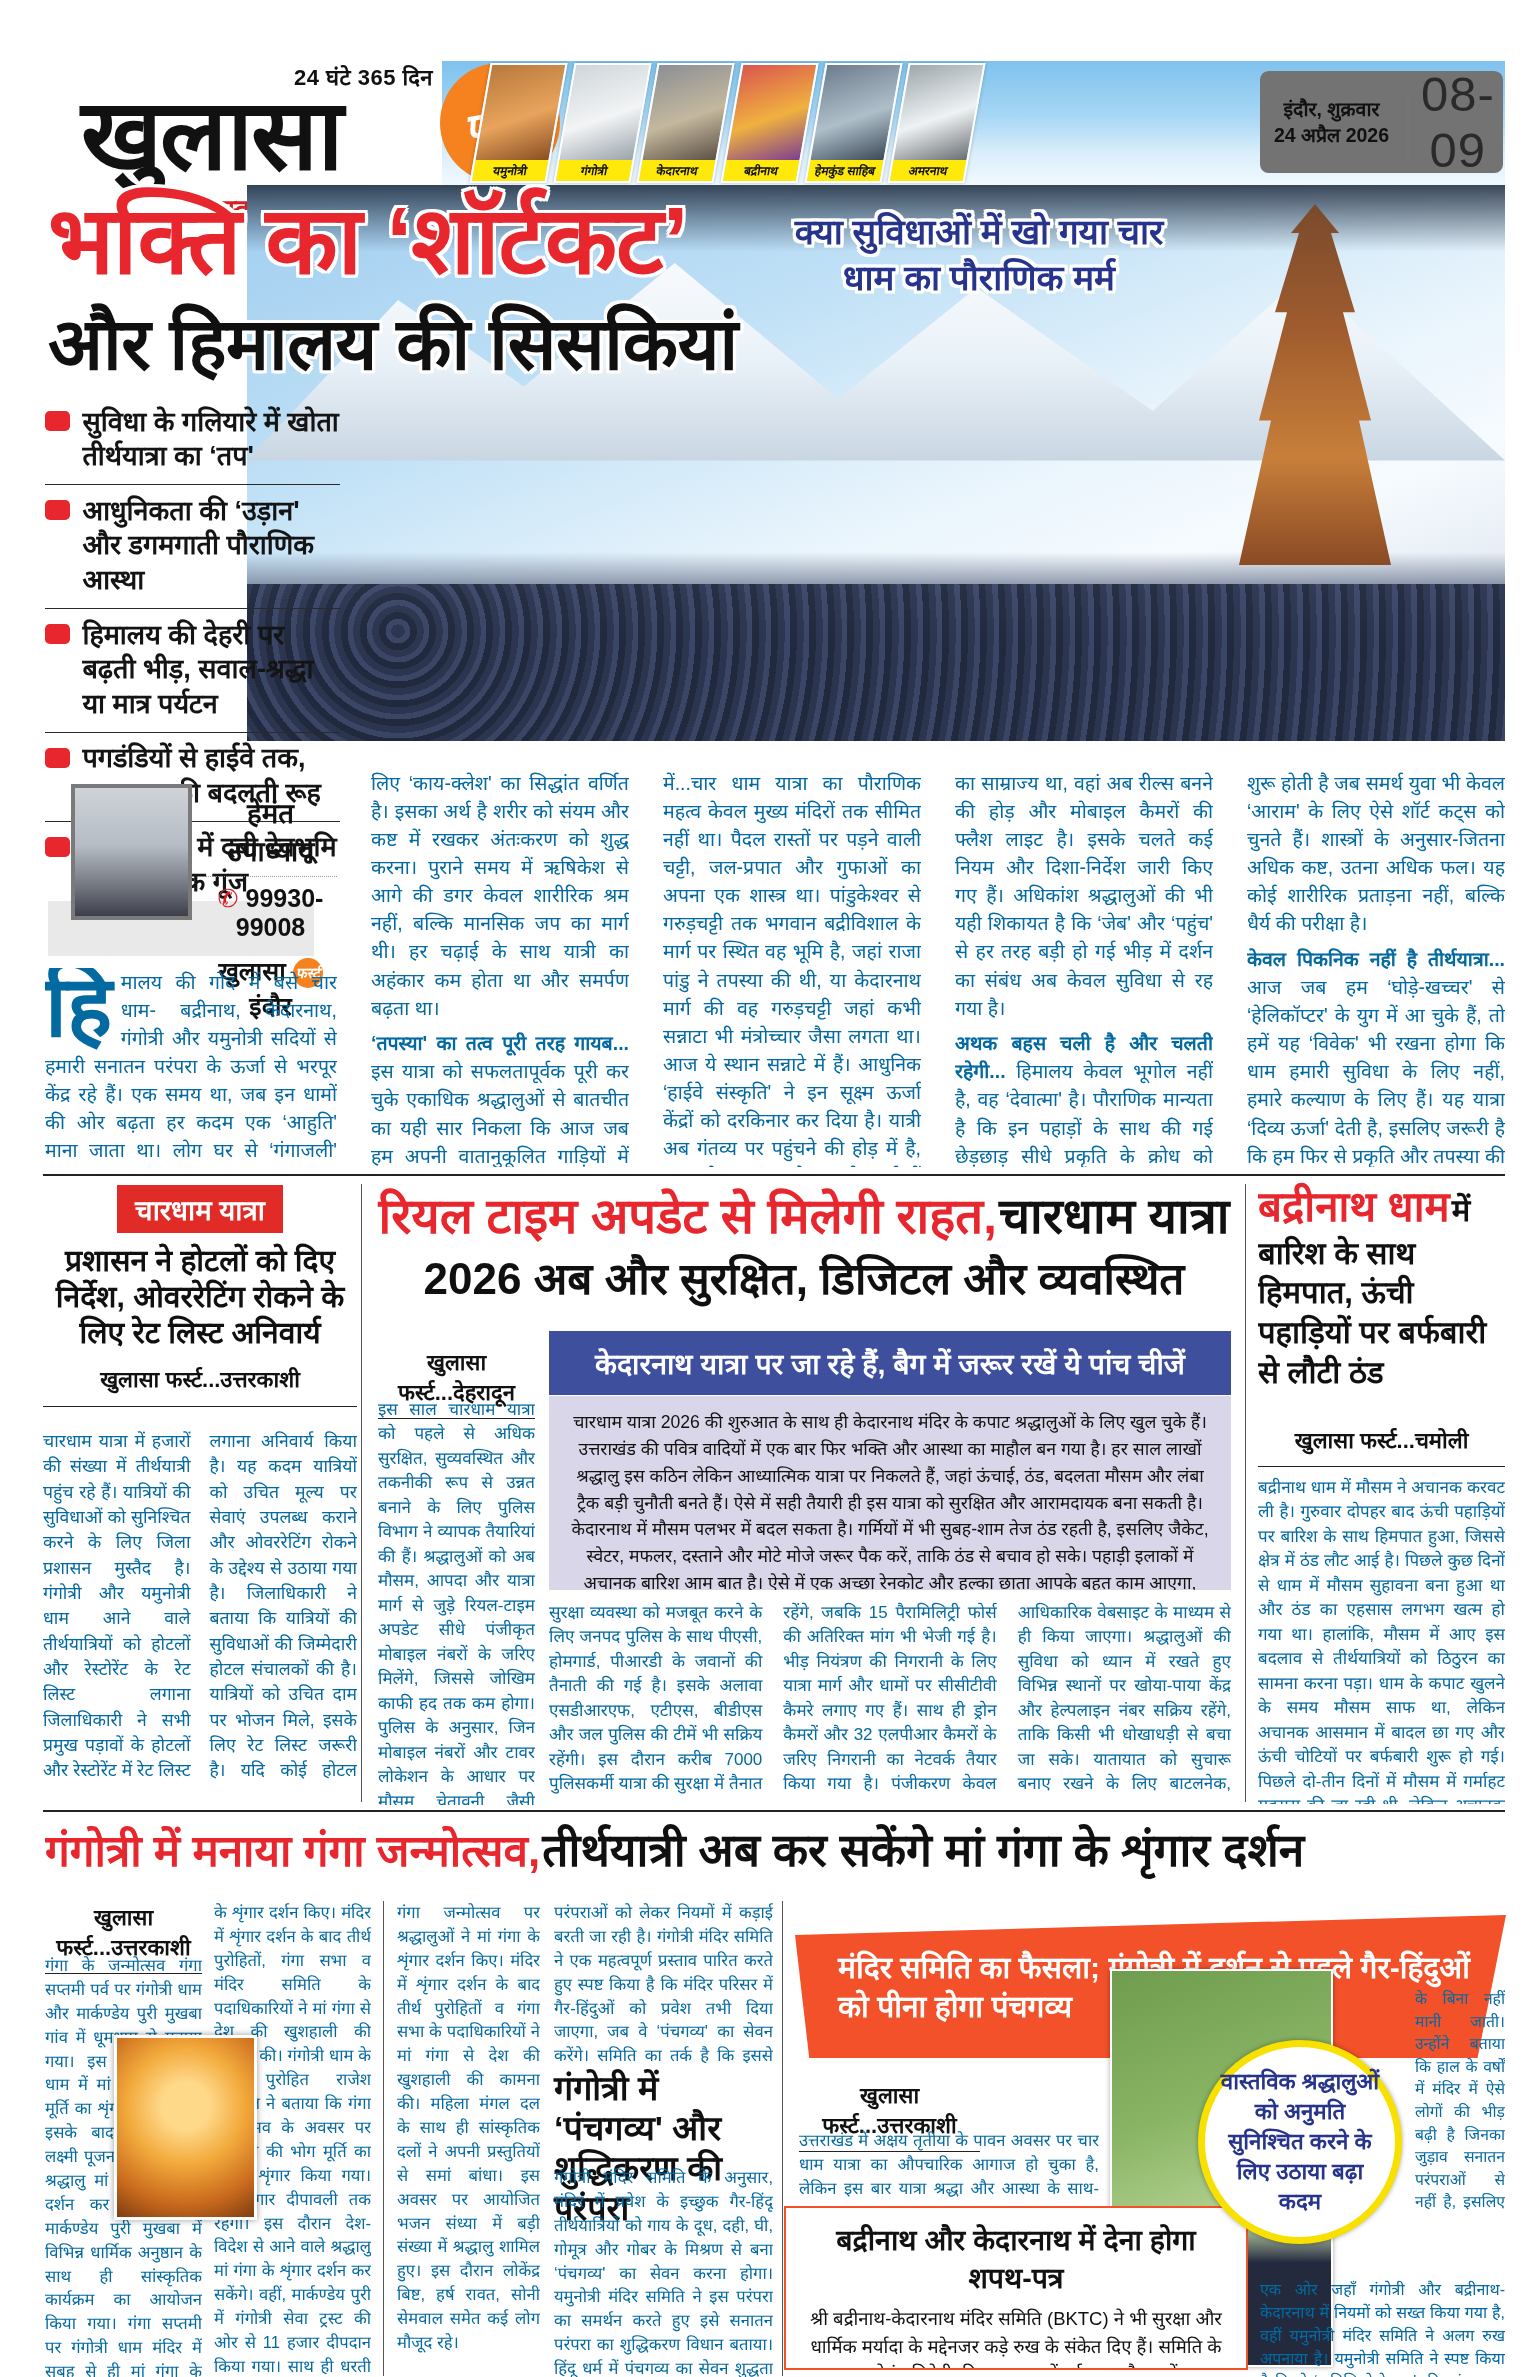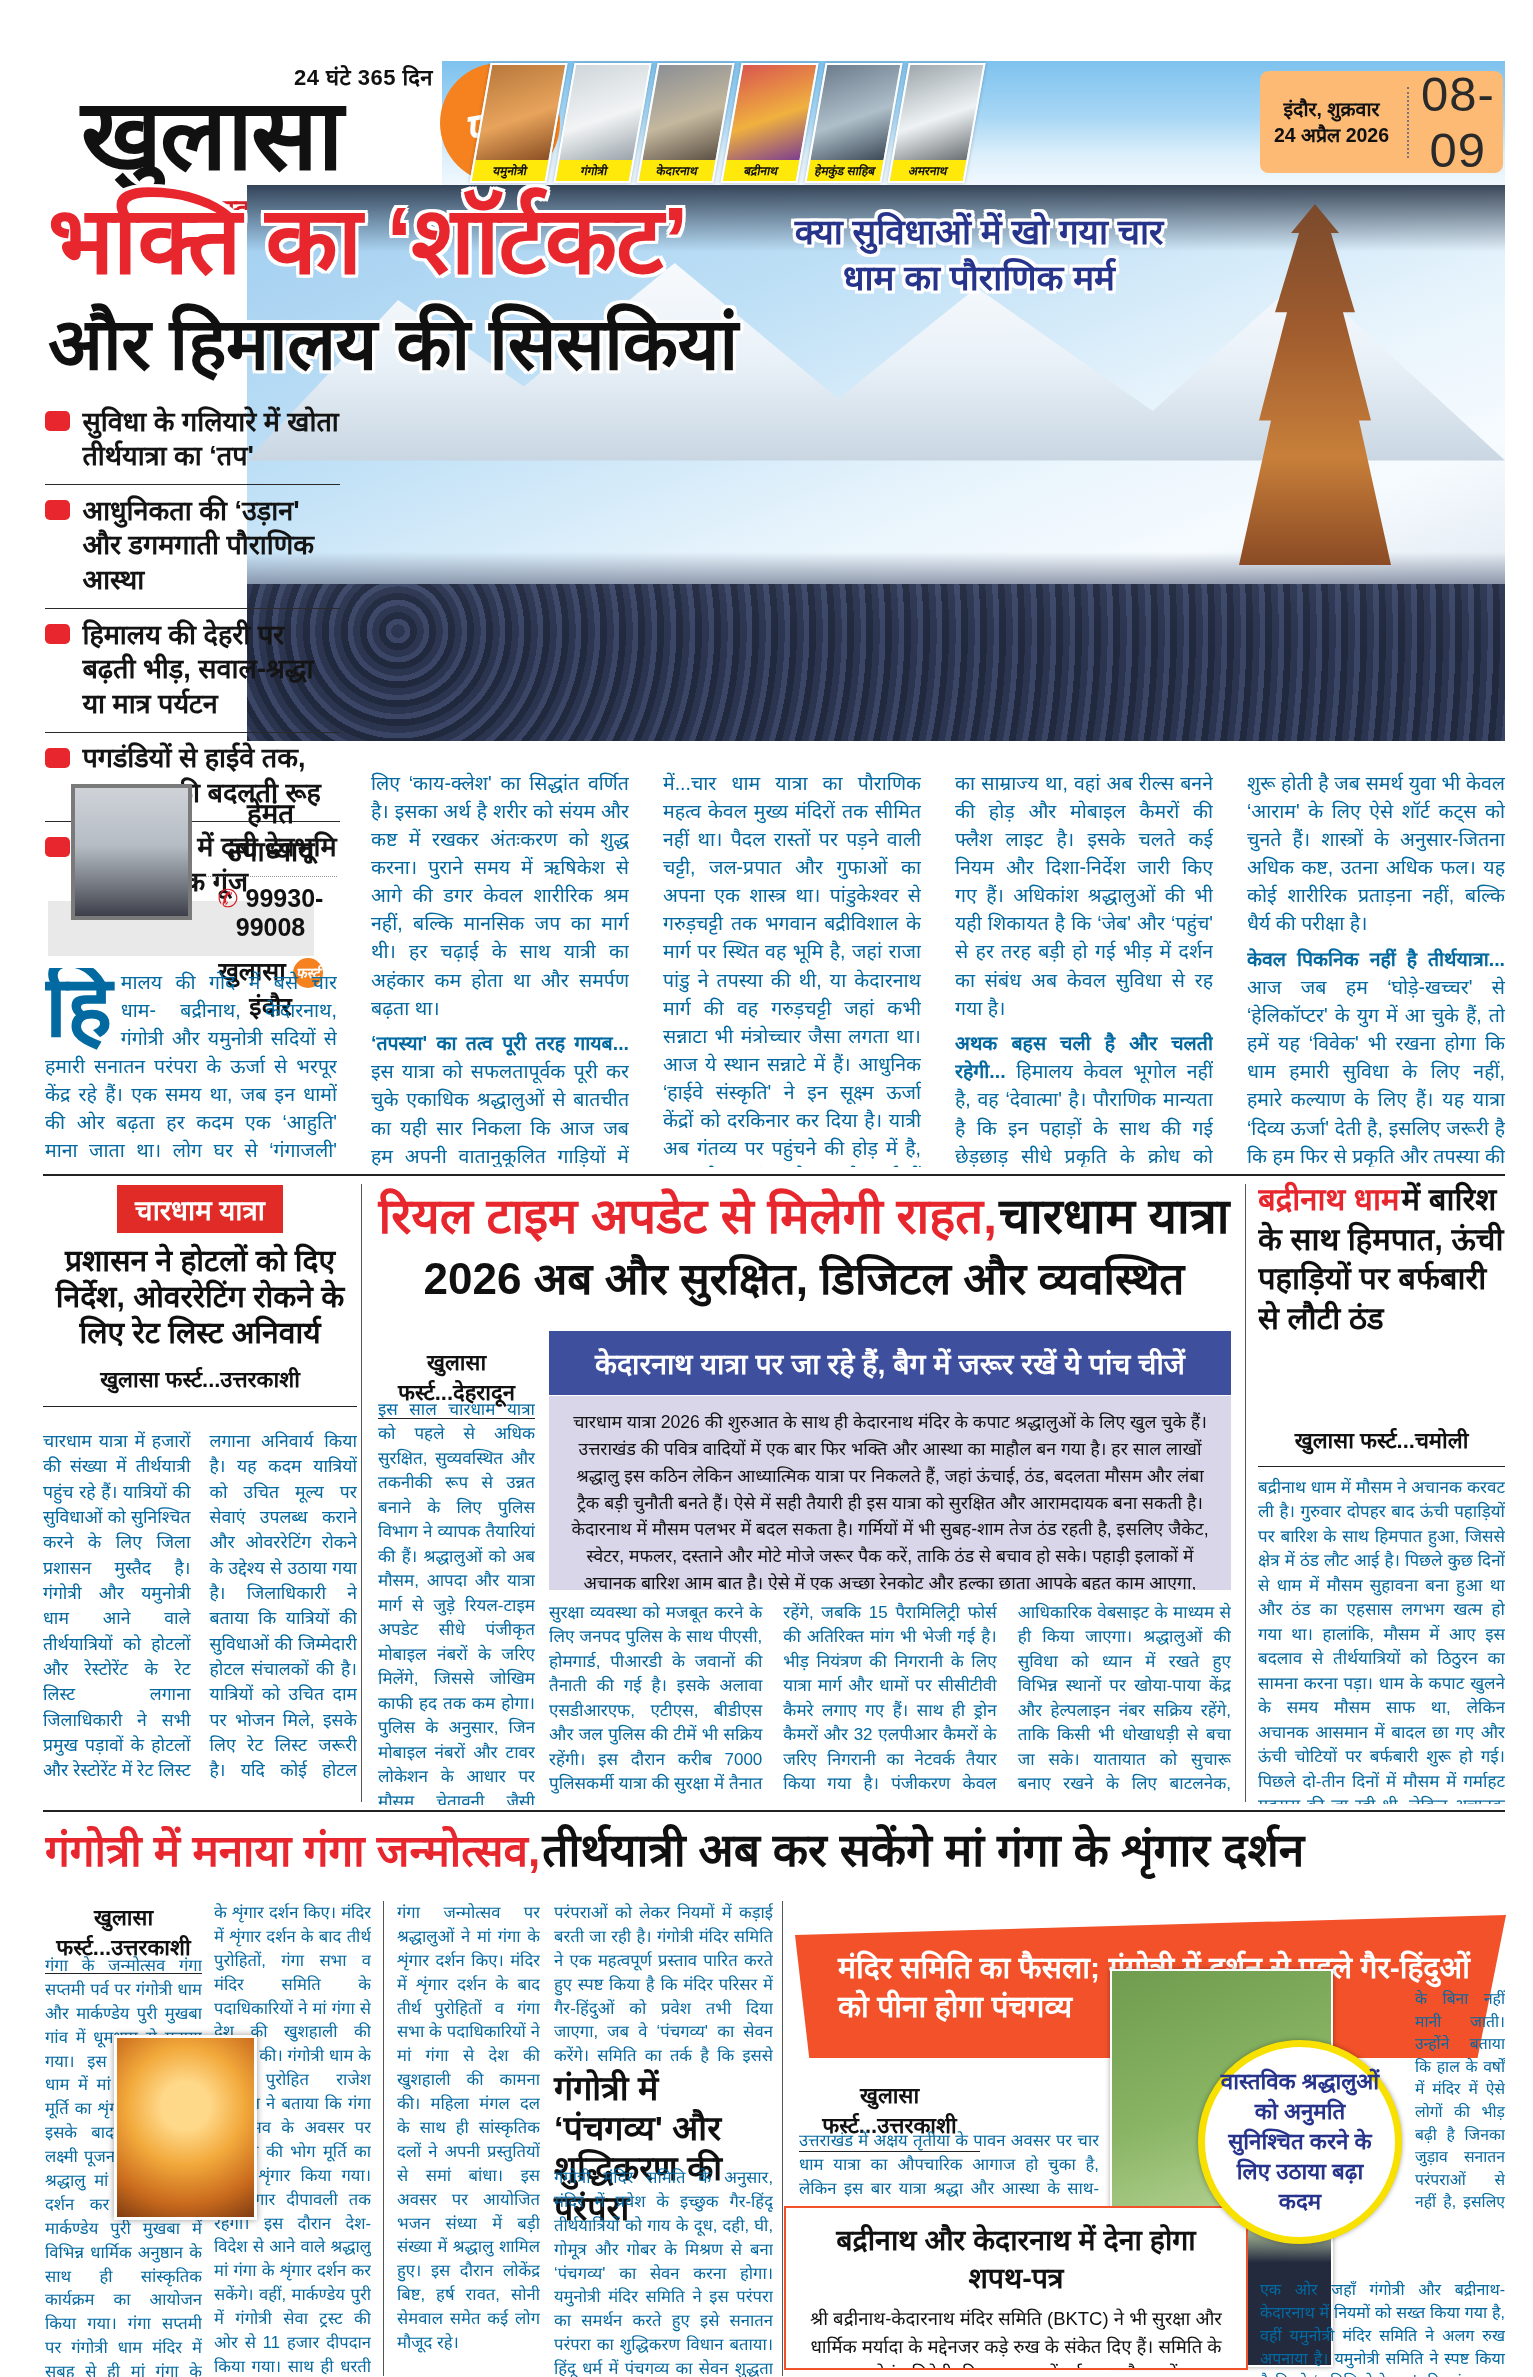--- a/index.html
+++ b/index.html
@@ -17,21 +17,21 @@
   .m-tag-bot { font-size:27.6px; font-weight:900; color:#d71f26; }
   .badge-circle { width:120px; height:120px; border-radius:50%; background:#f5821f;
                   display:flex; align-items:center; justify-content:center; }
   .badge-circle span { color:#fff; font-size:44px; font-weight:900; font-style:italic; transform:rotate(-10deg); }
   .strip { background:linear-gradient(180deg,#7ec2ee 0%,#a8d7f5 45%,#dceffb 75%,#f2f9ff 100%); }
   .temple-card { width:77px; height:120px; background:#cfe6f4; border:2.9px solid #fff;
                  transform:skewX(-10deg); overflow:hidden; box-shadow:0 0 3.8px rgba(0,0,0,.25); }
   .temple-img { width:100%; height:82%; }
   .temple-label { width:100%; height:18%; background:#ffe90a; display:flex; align-items:center; justify-content:center;
                   font-size:12px; font-weight:900; color:#111; }
-  .datebox { background:#fdba74; border-radius:8.6px; display:flex; align-items:center;justify-content:flex-end; }
+  .datebox { background:#737373; border-radius:8.6px; display:flex; align-items:center;justify-content:flex-end; }
   .datebox .dlines { width:143px; text-align:center; font-size:19.5px; font-weight:900; line-height:1.35; }
   .datebox .dsep { width:0; height:71px; border-left:2.4px dotted #777; margin:0 3.8px; }
   .datebox .dpage { flex:1; text-align:center; font-size:49px; font-weight:400; color:#2a2a2a; letter-spacing:1px; }
 
   
   .photo-main { background:
       linear-gradient(180deg, rgba(36,48,66,.88) 0%, rgba(36,48,66,.0) 12%) ,
       linear-gradient(0deg, #2e3547 0%, #3a4257 18%, #6d7890 26%, rgba(0,0,0,0) 34%),
       linear-gradient(160deg, #9fcdf0 0%, #bfe0f6 30%, #e8f4fc 55%, #f6fbff 70%, #cdd8e4 100%);
   }
@@ -239,21 +239,21 @@
   </div>
   <div class="abs byline" style="left:378px; top:1346px; width:157px;">खुलासा फर्स्ट...देहरादून</div>
   <div class="abs bodytxt jt ovh" style="left:378px; top:1398px; width:157px; height:407px; font-size:17px;">इस साल चारधाम यात्रा को पहले से अधिक सुरक्षित, सुव्यवस्थित और तकनीकी रूप से उन्नत बनाने के लिए पुलिस विभाग ने व्यापक तैयारियां की हैं। श्रद्धालुओं को अब मौसम, आपदा और यात्रा मार्ग से जुड़े रियल-टाइम अपडेट सीधे पंजीकृत मोबाइल नंबरों के जरिए मिलेंगे, जिससे जोखिम काफी हद तक कम होगा। पुलिस के अनुसार, जिन मोबाइल नंबरों और टावर लोकेशन के आधार पर मौसम चेतावनी जैसी सूचनाएं भेजी जाएंगी, उस विशेष सेल को पूरी तरह सक्रिय कर दिया गया है, ताकि किसी भी आपात स्थिति में तुरंत सूचना प्रसारित की जा सके। यात्रा की निगरानी के लिए देहरादून स्थित सरदार पटेल भवन में 24 घंटे संचालित रहने वाला कंट्रोल रूम बनाया गया है। पूरे यात्रा मार्ग को सुरक्षा की दृष्टि से 10 सुपर जोन, 43 जोन और 149 सेक्टरों में विभाजित किया गया है, ताकि हर स्तर पर प्रभावी मॉनिटरिंग सुनिश्चित की जा सके।</div>
 
   <div class="abs bluebox-head ctr" style="left:549px; top:1331px; width:682px; height:64px;">केदारनाथ यात्रा पर जा रहे हैं, बैग में जरूर रखें ये पांच चीजें</div>
   <div class="abs bluebox-body jt ovh" style="left:549px; top:1396px; width:682px; height:194px;">चारधाम यात्रा 2026 की शुरुआत के साथ ही केदारनाथ मंदिर के कपाट श्रद्धालुओं के लिए खुल चुके हैं। उत्तराखंड की पवित्र वादियों में एक बार फिर भक्ति और आस्था का माहौल बन गया है। हर साल लाखों श्रद्धालु इस कठिन लेकिन आध्यात्मिक यात्रा पर निकलते हैं, जहां ऊंचाई, ठंड, बदलता मौसम और लंबा ट्रैक बड़ी चुनौती बनते हैं। ऐसे में सही तैयारी ही इस यात्रा को सुरक्षित और आरामदायक बना सकती है। केदारनाथ में मौसम पलभर में बदल सकता है। गर्मियों में भी सुबह-शाम तेज ठंड रहती है, इसलिए जैकेट, स्वेटर, मफलर, दस्ताने और मोटे मोजे जरूर पैक करें, ताकि ठंड से बचाव हो सके। पहाड़ी इलाकों में अचानक बारिश आम बात है। ऐसे में एक अच्छा रेनकोट और हल्का छाता आपके बहुत काम आएगा, जिससे आपकी यात्रा बिना रुकावट जारी रह सके। केदारनाथ का रास्ता लंबा और चढ़ाई वाला है। मजबूत और आरामदायक ट्रेकिंग शूज पहनना जरूरी है, ताकि फिसलने का खतरा कम हो। साथ ही वॉकिंग स्टिक रखने से संतुलन बना रहता है और थकान कम होती है। लंबे ट्रैक में शरीर जल्दी थकता है, इसलिए पानी की बोतल, ड्राई फ्रूट्स, चॉकलेट, केले और हल्के स्नैक्स साथ रखें। ये तुरंत ऊर्जा देने में मदद करते हैं। ऊंचाई पर सिरदर्द, चक्कर या थकान जैसी समस्याएं हो सकती हैं, इसलिए एक छोटी मेडिकल किट जरूर रखें, जिसमें जरूरी दवाइयां, बैंडेज और एंटीसेप्टिक क्रीम हो। साथ ही आधार कार्ड या कोई आईडी, पावर बैंक और टॉर्च भी साथ रखें।</div>
 
   <div class="abs bodytxt jt ovh" style="left:549px; top:1601px; width:682px; height:204px; column-count:3; column-gap:21px; font-size:17px;">सुरक्षा व्यवस्था को मजबूत करने के लिए जनपद पुलिस के साथ पीएसी, होमगार्ड, पीआरडी के जवानों की तैनाती की गई है। इसके अलावा एसडीआरएफ, एटीएस, बीडीएस और जल पुलिस की टीमें भी सक्रिय रहेंगी। इस दौरान करीब 7000 पुलिसकर्मी यात्रा की सुरक्षा में तैनात रहेंगे, जबकि 15 पैरामिलिट्री फोर्स की अतिरिक्त मांग भी भेजी गई है। भीड़ नियंत्रण की निगरानी के लिए यात्रा मार्ग और धामों पर सीसीटीवी कैमरे लगाए गए हैं। साथ ही ड्रोन कैमरों और 32 एलपीआर कैमरों के जरिए निगरानी का नेटवर्क तैयार किया गया है। पंजीकरण केवल आधिकारिक वेबसाइट के माध्यम से ही किया जाएगा। श्रद्धालुओं की सुविधा को ध्यान में रखते हुए विभिन्न स्थानों पर खोया-पाया केंद्र और हेल्पलाइन नंबर सक्रिय रहेंगे, ताकि किसी भी धोखाधड़ी से बचा जा सके। यातायात को सुचारू बनाए रखने के लिए बाटलनेक, ब्लैक स्पॉट और लैंड स्लाइड जोन पहले ही चिन्हित कर विशेष प्रबंध किए गए हैं। श्रद्धालुओं की सुविधा के लिए हरिद्वार, देहरादून, ऋषिकेश, चमोली और उत्तरकाशी में अतिरिक्त पुलिस बल तैनात कर यात्रा को सुरक्षित बनाने के निर्देश सभी जिलों को दिए गए हैं।</div>
 
   <div class="abs ovh" style="left:1258px; top:1180px; width:247px; height:238px;">
-    <span class="sec-head red" style="font-size:31px; line-height:1.28;">बद्रीनाथ धाम</span>
+    <span class="sec-head red" style="font-size:42px; line-height:1.28;">बद्रीनाथ धाम</span>
     <span class="sec-head" style="font-size:31px; line-height:1.28;"> में बारिश के साथ हिमपात, ऊंची पहाड़ियों पर बर्फबारी से लौटी ठंड</span>
   </div>
   <div class="abs byline" style="left:1258px; top:1424px; width:247px;">खुलासा फर्स्ट...चमोली</div>
   <div class="abs bodytxt jt ovh" style="left:1258px; top:1476px; width:247px; height:328px; font-size:17px;">
     <p class="noind"><span>बद्रीनाथ धाम में मौसम ने अचानक करवट ली है। गुरुवार दोपहर बाद ऊंची पहाड़ियों पर बारिश के साथ हिमपात हुआ, जिससे क्षेत्र में ठंड लौट आई है। पिछले कुछ दिनों से धाम में मौसम सुहावना बना हुआ था और ठंड का एहसास लगभग खत्म हो गया था। हालांकि, मौसम में आए इस बदलाव से तीर्थयात्रियों को ठिठुरन का सामना करना पड़ा। धाम के कपाट खुलने के समय मौसम साफ था, लेकिन अचानक आसमान में बादल छा गए और ऊंची चोटियों पर बर्फबारी शुरू हो गई। पिछले दो-तीन दिनों में मौसम में गर्माहट महसूस की जा रही थी, लेकिन अचानक हुए इस बदलाव से तापमान में गिरावट दर्ज की गई है। ठंड बढ़ने के बाद भी श्रद्धालुओं के उत्साह में कोई कमी नहीं आई है। ठंड के बीच तीर्थयात्री बद्रीनाथ धाम के दर्शन कर प्रसन्न हुए। मौसम विज्ञान ने आगामी दिनों में मौसम के फिर बदलने और हल्की बारिश व हिमपात की संभावना जताई है।</span></p>
 
   </div>
 
   <div class="abs ovh" style="left:45px; top:1817px; width:1460px; height:71px;">
     <span class="sec-head red" style="font-size:44px;">गंगोत्री में मनाया गंगा जन्मोत्सव,</span>

